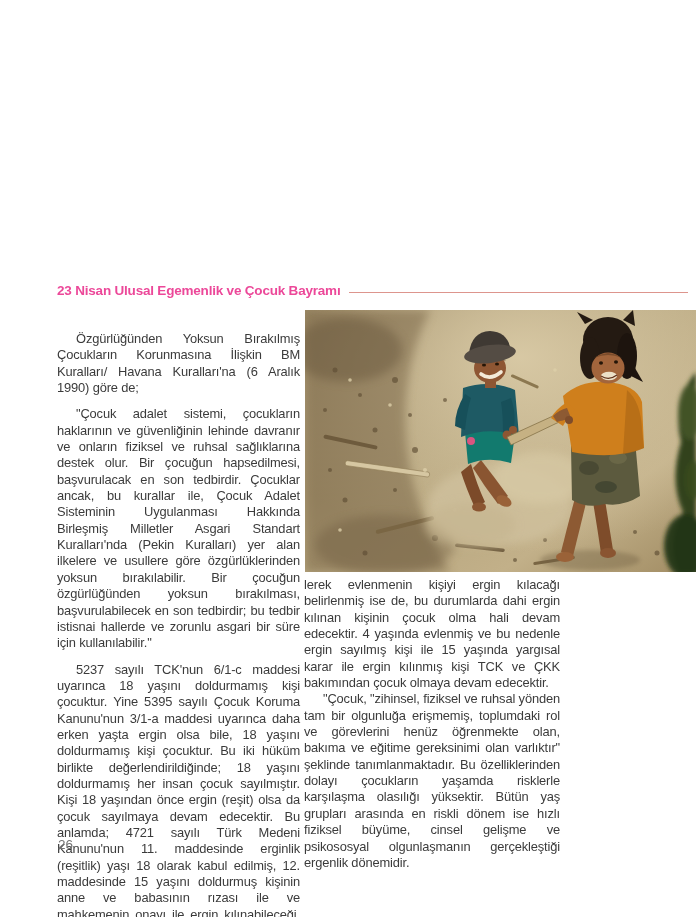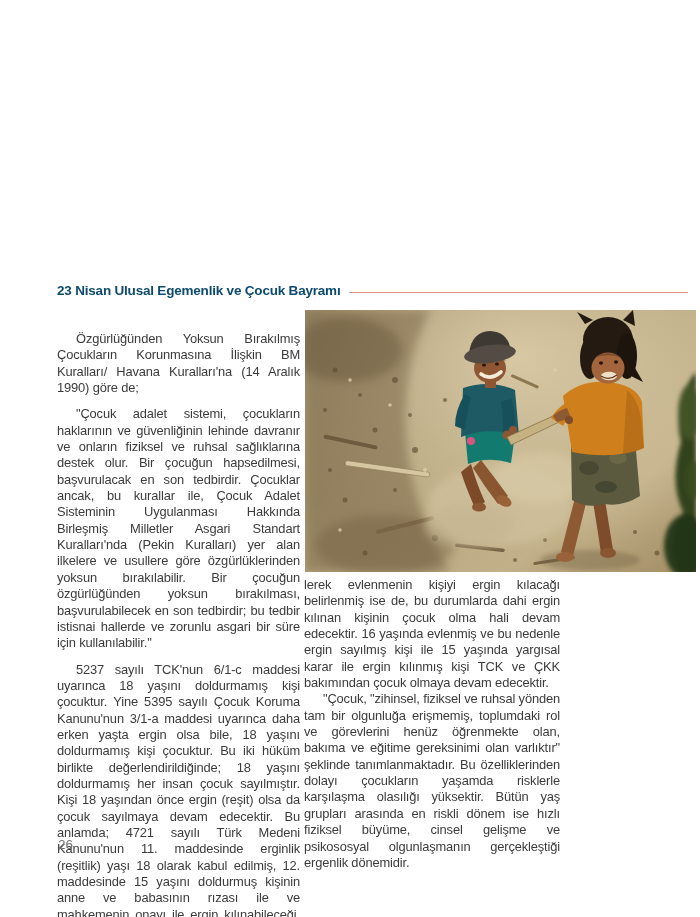--- a/index.html
+++ b/index.html
@@ -10,21 +10,21 @@
     background:#ffffff;
     font-family:"Liberation Sans", sans-serif;
     overflow:hidden;
   }
   
   .header-row {
     position:absolute; left:57px; top:283px; width:631px;
     display:flex; align-items:center;
   }
   .header-title {
-    color:#0c4a6e;
+    color:#ec4899;
     font-size:13.5px;
     font-weight:bold;
     letter-spacing:-0.2px;
     white-space:nowrap;
     text-align:center;
   }
   .header-rule {
     flex:1;
     height:0;
     border-top:1.4px solid #dd958d;
@@ -206,25 +206,25 @@
         <path d="M289,48 Q303,42 317,48 Q312,44 303,43 Q294,44 289,48 Z" fill="#6b4124" opacity="0.7"></path>
         <ellipse cx="296" cy="53" rx="2" ry="1.7" fill="#241507"></ellipse>
         <ellipse cx="311" cy="52" rx="2" ry="1.7" fill="#241507"></ellipse>
         <ellipse cx="304" cy="66" rx="8" ry="4.2" fill="#ece0c8"></ellipse>
         <path d="M296,66 Q304,71 312,65" stroke="#5e2f1a" stroke-width="1.2" fill="none"></path>
       </g>
     </svg>
   </div>
 
   <div class="col col-left">
-    <p class="para indent gap-after">Özgürlüğünden Yoksun Bırakılmış Çocukların Korunmasına İlişkin BM Kuralları/ Havana Kuralları'na (14 Aralık 1990) göre de;</p>
+    <p class="para indent gap-after">Özgürlüğünden Yoksun Bırakılmış Çocukların Korunmasına İlişkin BM Kuralları/ Havana Kuralları'na (6 Aralık 1990) göre de;</p>
     <p class="para indent gap-after">"Çocuk adalet sistemi, çocukların haklarının ve güvenliğinin lehinde davranır ve onların fiziksel ve ruhsal sağlıklarına destek olur. Bir çocuğun hapsedilmesi, başvurulacak en son tedbirdir. Çocuklar ancak, bu kurallar ile, Çocuk Adalet Sisteminin Uygulanması Hakkında Birleşmiş Milletler Asgari Standart Kuralları'nda (Pekin Kuralları) yer alan ilkelere ve usullere göre özgürlüklerinden yoksun bırakılabilir. Bir çocuğun özgürlüğünden yoksun bırakılması, başvurulabilecek en son tedbirdir; bu tedbir istisnai hallerde ve zorunlu asgari bir süre için kullanılabilir."</p>
     <p class="para indent">5237 sayılı TCK'nun 6/1-c maddesi uyarınca 18 yaşını doldurmamış kişi çocuktur. Yine 5395 sayılı Çocuk Koruma Kanunu'nun 3/1-a maddesi uyarınca daha erken yaşta ergin olsa bile, 18 yaşını doldurmamış kişi çocuktur. Bu iki hüküm birlikte değerlendirildiğinde; 18 yaşını doldurmamış her insan çocuk sayılmıştır. Kişi 18 yaşından önce ergin (reşit) olsa da çocuk sayılmaya devam edecektir. Bu anlamda; 4721 sayılı Türk Medeni Kanunu'nun 11. maddesinde erginlik (reşitlik) yaşı 18 olarak kabul edilmiş, 12. maddesinde 15 yaşını doldurmuş kişinin anne ve babasının rızası ile ve mahkemenin onayı ile ergin kılınabileceği, 16 yaşını doldurmuş kişinin hâkim kararı ile, 17 yaşını doldurmuş kişinin ise anne ve babasının rızası ile evlenebileceği kabul edi-</p>
   </div>
 
   <div class="col col-right">
-    <p class="para">lerek evlenmenin kişiyi ergin kılacağı belirlenmiş ise de, bu durumlarda dahi ergin kılınan kişinin çocuk olma hali devam edecektir. 16 yaşında evlenmiş ve bu nedenle ergin sayılmış kişi ile 15 yaşında yargısal karar ile ergin kılınmış kişi TCK ve ÇKK bakımından çocuk olmaya devam edecektir.</p>
+    <p class="para">lerek evlenmenin kişiyi ergin kılacağı belirlenmiş ise de, bu durumlarda dahi ergin kılınan kişinin çocuk olma hali devam edecektir. 4 yaşında evlenmiş ve bu nedenle ergin sayılmış kişi ile 15 yaşında yargısal karar ile ergin kılınmış kişi TCK ve ÇKK bakımından çocuk olmaya devam edecektir.</p>
     <p class="para indent">"Çocuk, "zihinsel, fiziksel ve ruhsal yönden tam bir olgunluğa erişmemiş, toplumdaki rol ve görevlerini henüz öğrenmekte olan, bakıma ve eğitime gereksinimi olan varlıktır" şeklinde tanımlanmaktadır. Bu özelliklerinden dolayı çocukların yaşamda risklerle karşılaşma olasılığı yüksektir. Bütün yaş grupları arasında en riskli dönem ise hızlı fiziksel büyüme, cinsel gelişme ve psikososyal olgunlaşmanın gerçekleştiği ergenlik dönemidir.</p>
   </div>
 
   <div class="page-number">26</div>
 
 </div>
 
 </body></html>

